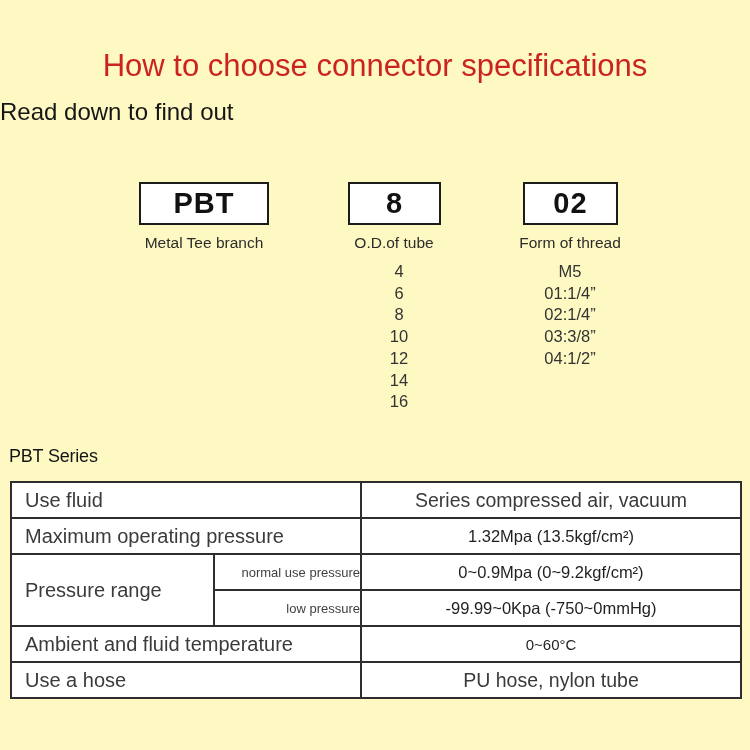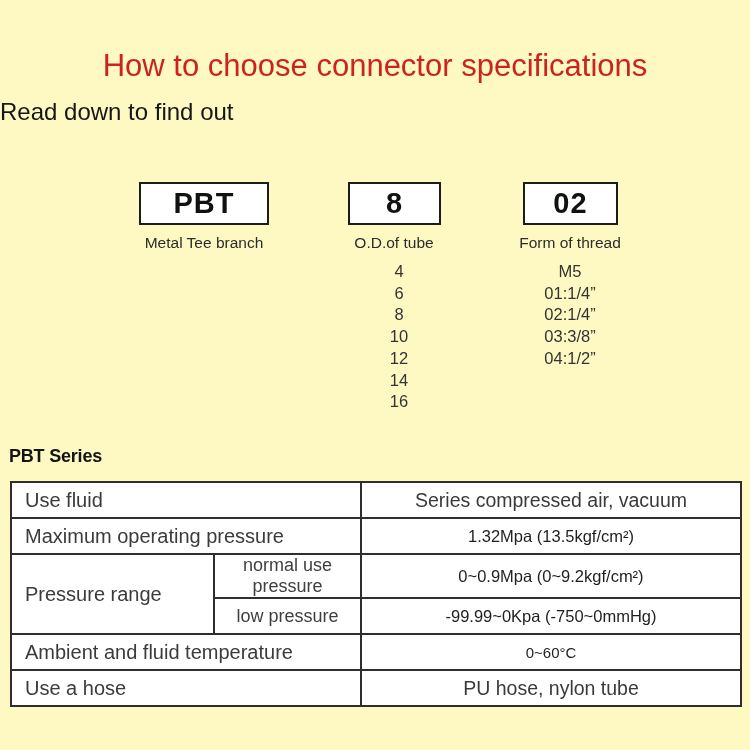--- a/index.html
+++ b/index.html
@@ -65,21 +65,21 @@
     line-height: 21.7px;
     color: #333333;
   }
   .list-od { left: 344px; width: 110px; }
   .list-thread { left: 495px; width: 150px; }
   .option-list div { white-space: nowrap; }
   .series-heading {
     position: absolute;
     left: 9px; top: 446px;
     font-size: 18px;
-    font-weight: 700;
+    font-weight: 400;
     color: #141414;
     letter-spacing: -0.2px;
   }
   table.spec {
     position: absolute;
     left: 10px; top: 481px;
     width: 730px;
     border-collapse: collapse;
     table-layout: fixed;
     font-family: "Liberation Sans", sans-serif;
@@ -90,22 +90,22 @@
     vertical-align: middle;
     background: #ffffff;
   }
   td.shade { background: #f3ecdd; }
   td.lbl {
     padding-left: 13px;
     font-size: 20px;
     color: #3b3b3b;
   }
   td.sublbl {
-    text-align: center;
-    font-size: 18px;
+    text-align: right;
+    font-size: 13px;
     color: #3f3f3f;
   }
   td.val { text-align: center; }
   td.val-lg { font-size: 19.5px; color: #3a3a3a; }
   td.val-md { font-size: 16.5px; color: #1f1f1f; }
   td.val-sm { font-size: 15px; color: #1f1f1f; border-radius: 7px; }
 </style>
 </head>
 <body>
 

